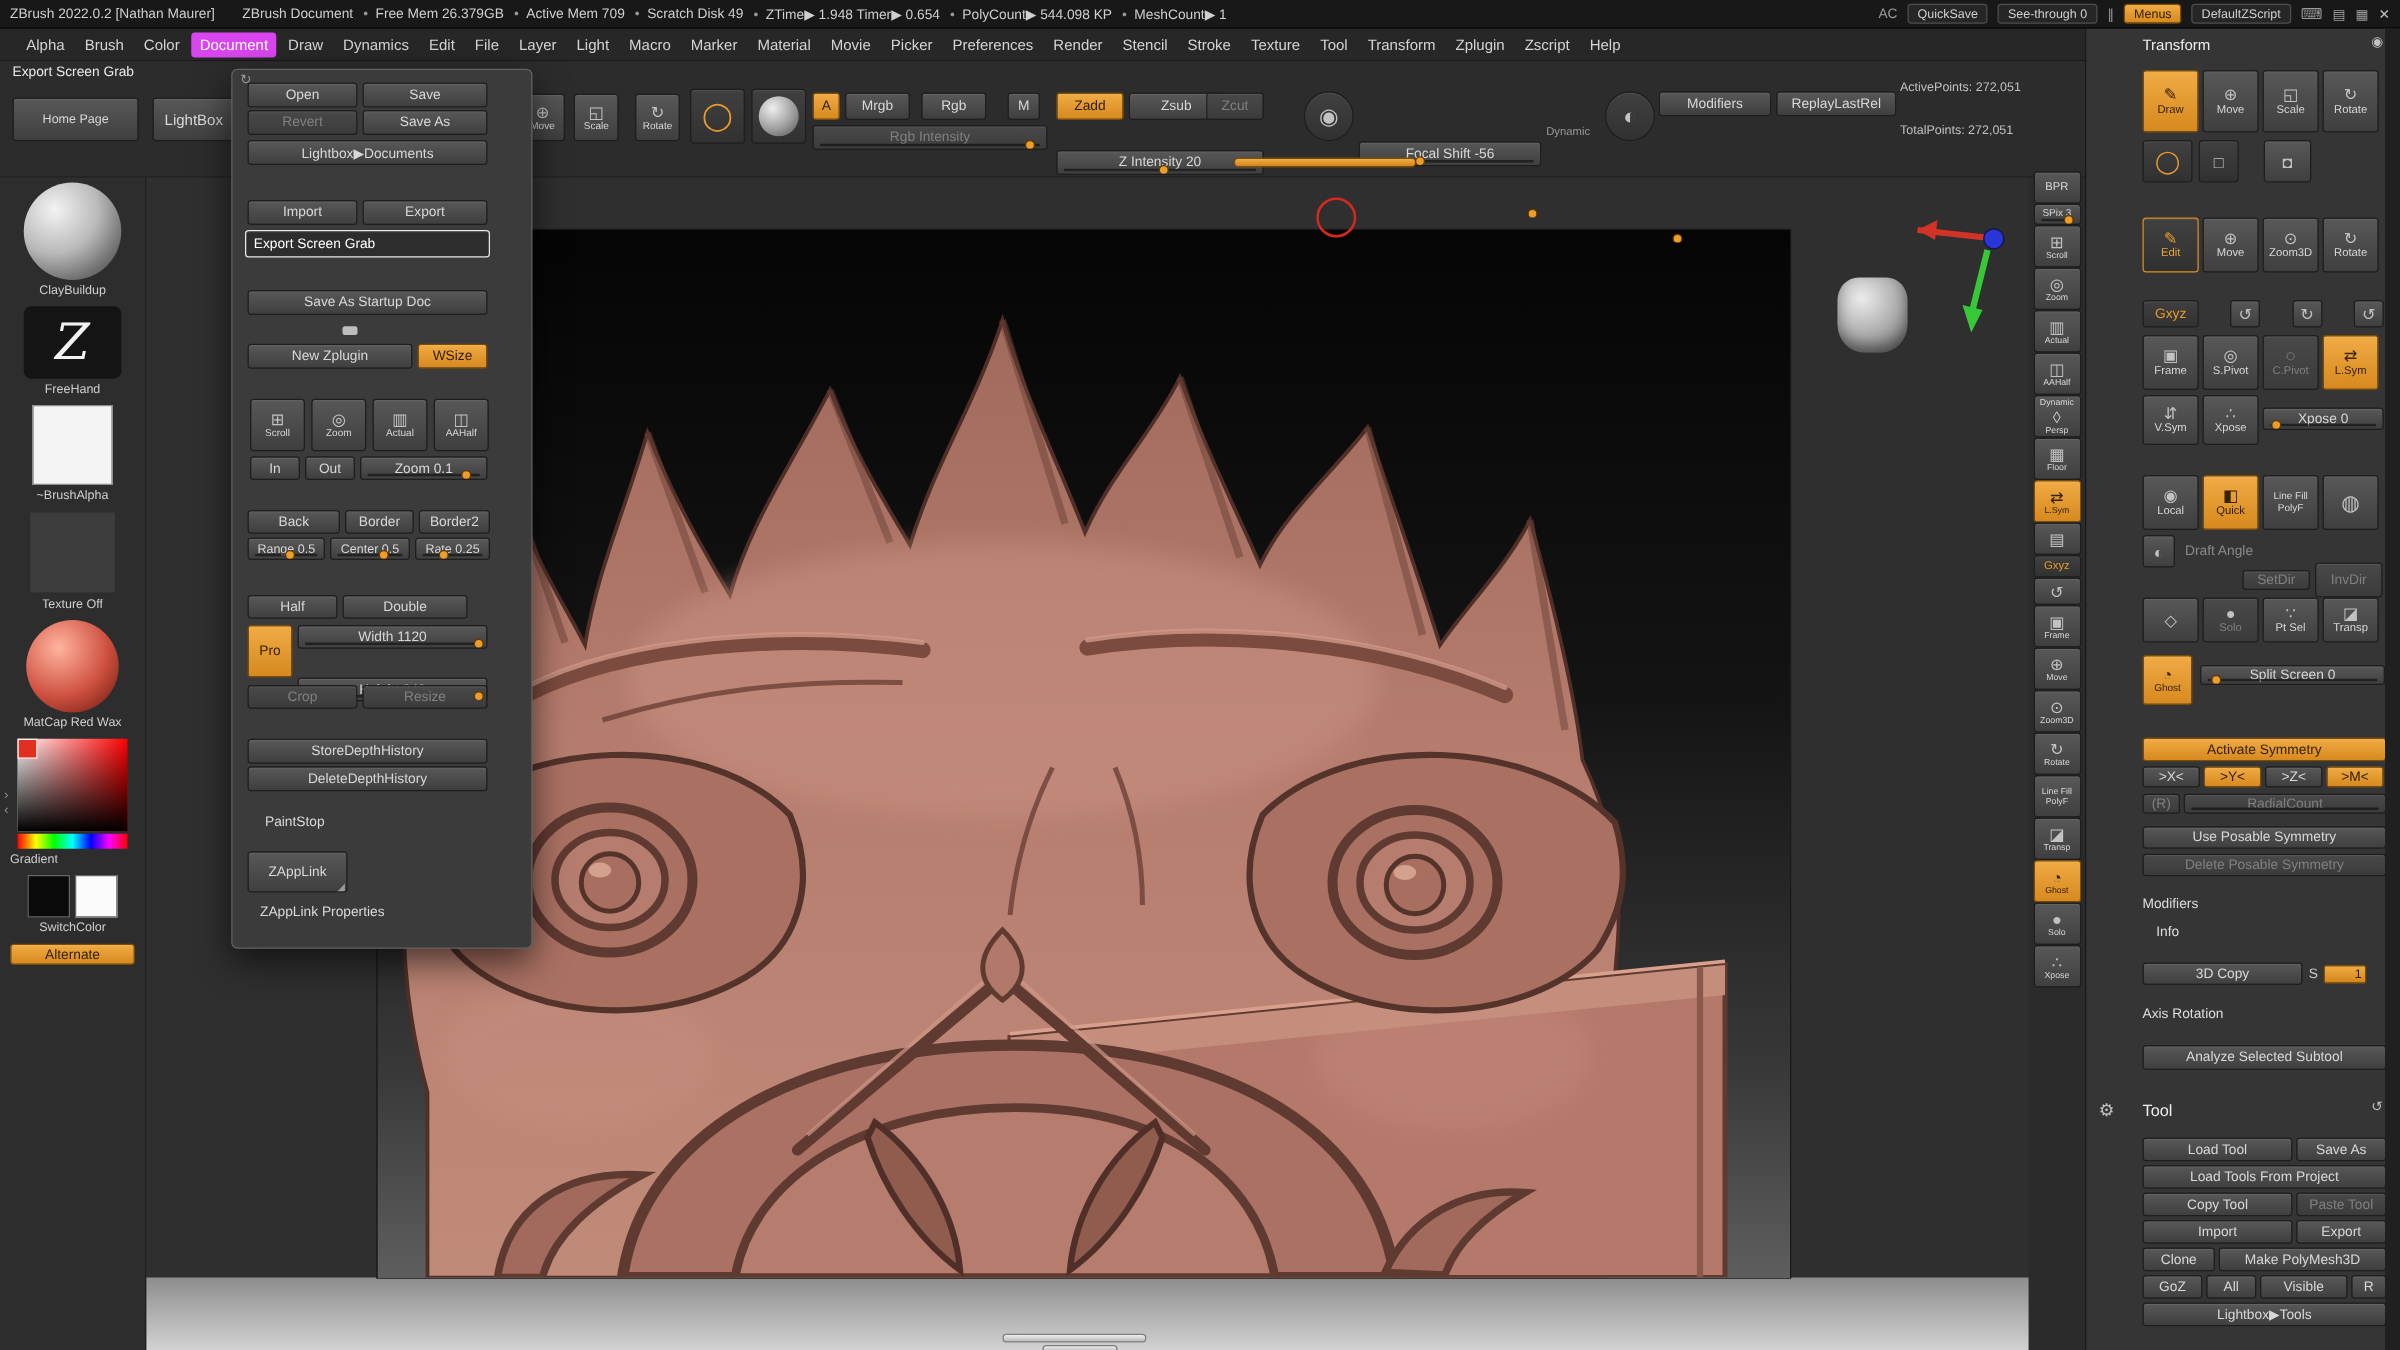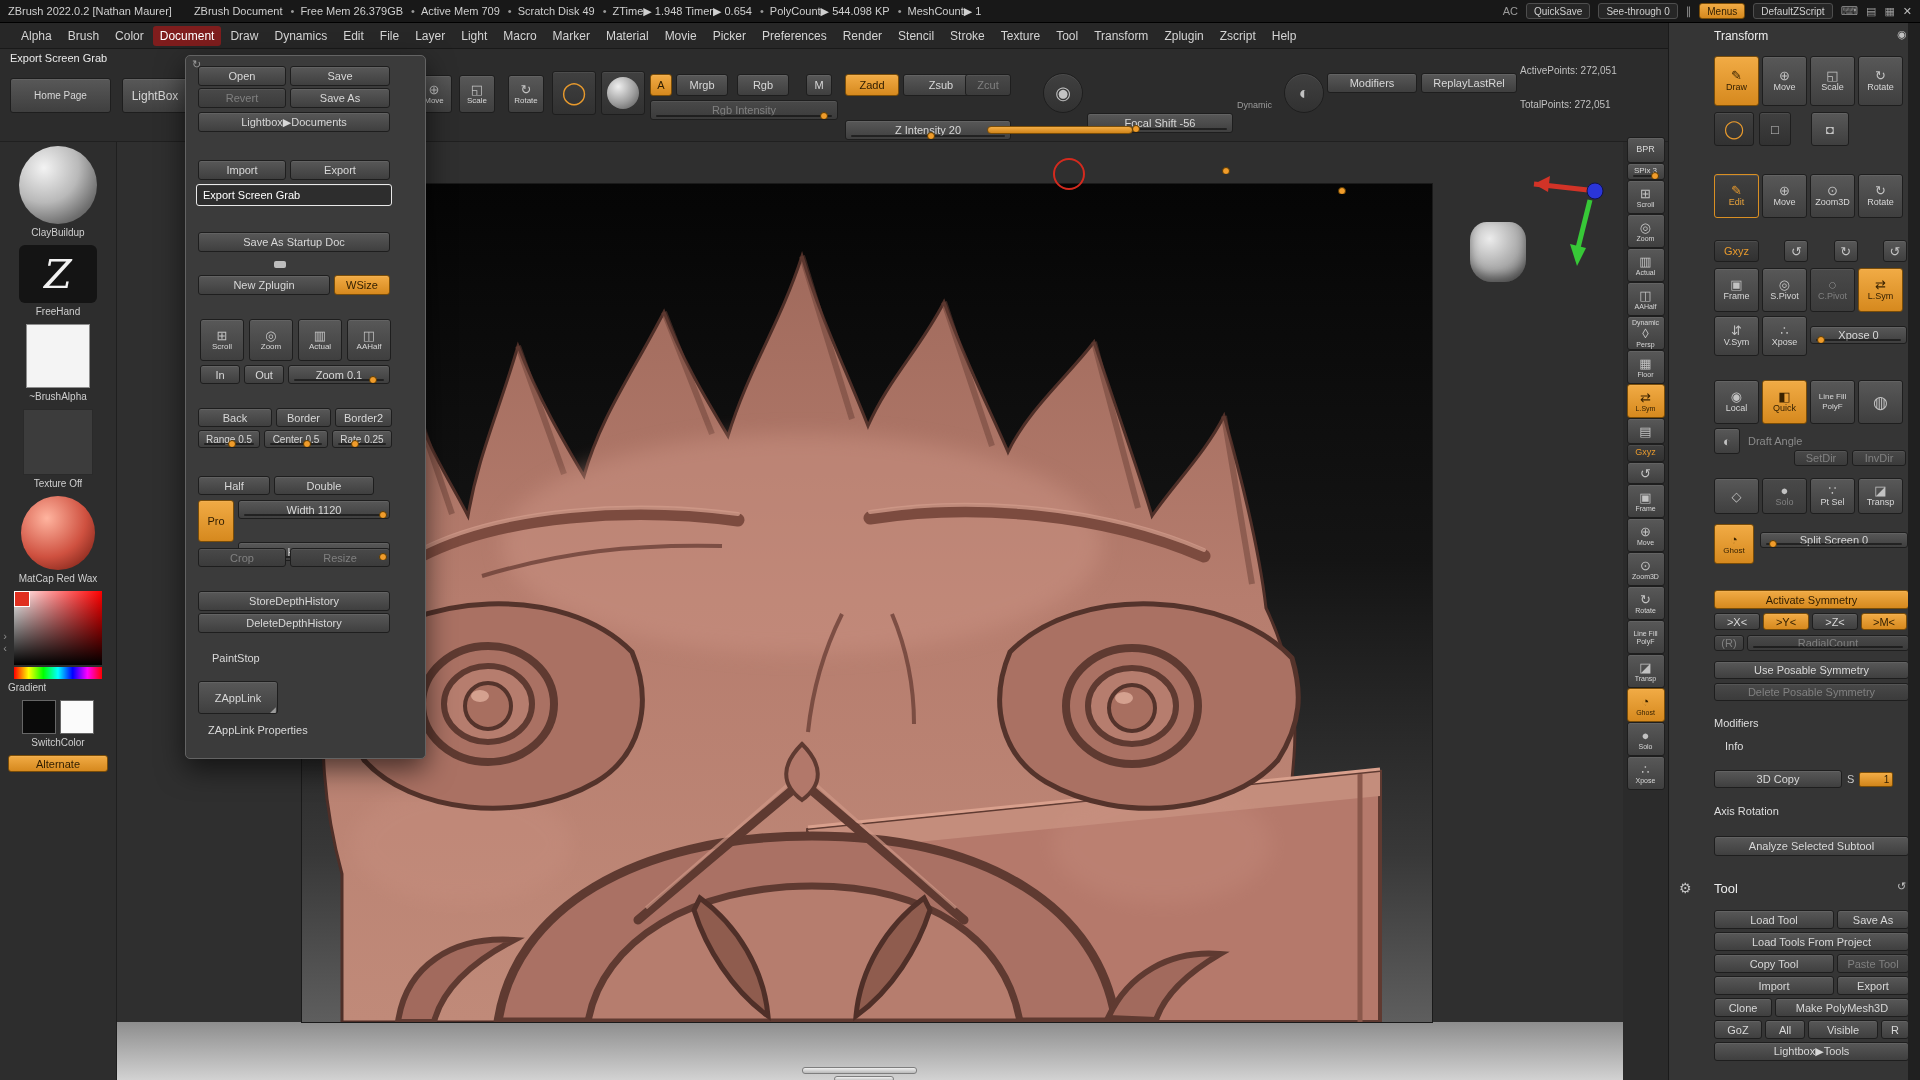--- a/index.html
+++ b/index.html
@@ -24,21 +24,21 @@
   .slider::before{content:"";position:absolute;left:5px;right:5px;bottom:2px;height:2px;background:rgba(0,0,0,.5);border-radius:1px}
   .sdot{position:absolute;bottom:-1px;width:8px;height:8px;border-radius:50%;background:#f09c2b;border:1px solid #5c3a00;transform:translateX(-50%);z-index:2}
   
   #titlebar{position:absolute;left:0;top:0;width:1920px;height:23px;background:#181818;display:flex;align-items:center;font-size:11px;color:#cfcfcf;padding:0 8px;gap:8px;border-bottom:1px solid #000}
   .stat::before{content:"•";color:#9a9a9a;margin-right:6px}
   .chip{border:1px solid #4e4e4e;border-radius:3px;padding:0 7px;height:16px;display:flex;align-items:center;background:#262626;font-size:10px}
   .chip.orange{background:linear-gradient(#f1ab45,#d6891e);color:#2f1d00;border-color:#7a4d08}
   
   #menubar{position:absolute;left:0;top:23px;width:1920px;height:26px;background:#272727;display:flex;align-items:center;padding-left:14px;gap:2px;font-size:12px;color:#d4d4d4;border-bottom:1px solid #191919}
   .mitem{padding:3px 7px;border-radius:3px}
-  .mitem.active{background:#7f1d1d;color:#fff}
+  .mitem.active{background:#d946ef;color:#fff}
   
   #topshelf{position:absolute;left:0;top:49px;width:1920px;height:93px;background:#2c2c2c;border-bottom:1px solid #202020}
   
   #leftcol{position:absolute;left:0;top:142px;width:117px;height:938px;background:#2d2d2d;border-right:1px solid #1f1f1f;display:flex;flex-direction:column;align-items:center;padding-top:4px}
   .pal-lbl{font-size:10px;color:#cfcfcf;margin:3px 0 7px;max-width:110px;overflow:hidden;text-overflow:ellipsis;white-space:nowrap}
   .sphere{width:78px;height:78px;border-radius:50%;background:radial-gradient(circle at 32% 28%,#f3f3f3,#b9b9b9 45%,#6f6f6f 75%,#474747)}
   .red-sphere{width:74px;height:74px;border-radius:50%;background:radial-gradient(circle at 35% 30%,#ffb49f,#cf5140 55%,#6e1a10 95%)}
   .mini-sphere{width:32px;height:32px;border-radius:50%;background:radial-gradient(circle at 35% 30%,#efefef,#9e9e9e 55%,#4f4f4f)}
   
   #viewport{position:absolute;left:117px;top:142px;width:1506px;height:938px;background:#2f2f2f;overflow:hidden}
@@ -517,21 +517,21 @@
     <div class="abs flex" style="left:45px;top:405px;gap:8px">
       <div class="btn" style="width:26px;height:26px">
           <span class="g">◐</span>
         </div>
       <span class="txt" style="color:#8a8a8a">Draft Angle</span>
     </div>
     <div class="abs flex" style="left:125px;top:427px;gap:4px">
       <div class="btn dis" style="width:54px;height:16px">
           <span>SetDir</span>
         </div>
-      <div class="btn dis" style="width:54px;height:16px">
+      <div class="btn dis" style="width:54px;height:28px">
           <span>InvDir</span>
         </div>
     </div>
 
     <div class="abs flex" style="left:45px;top:455px;gap:3px">
       <div class="btn" style="width:45px;height:36px">
           <span class="g">◇</span>
         </div>
       <div class="btn vcol dis" style="width:45px;height:36px">
           <span class="g">●</span>

